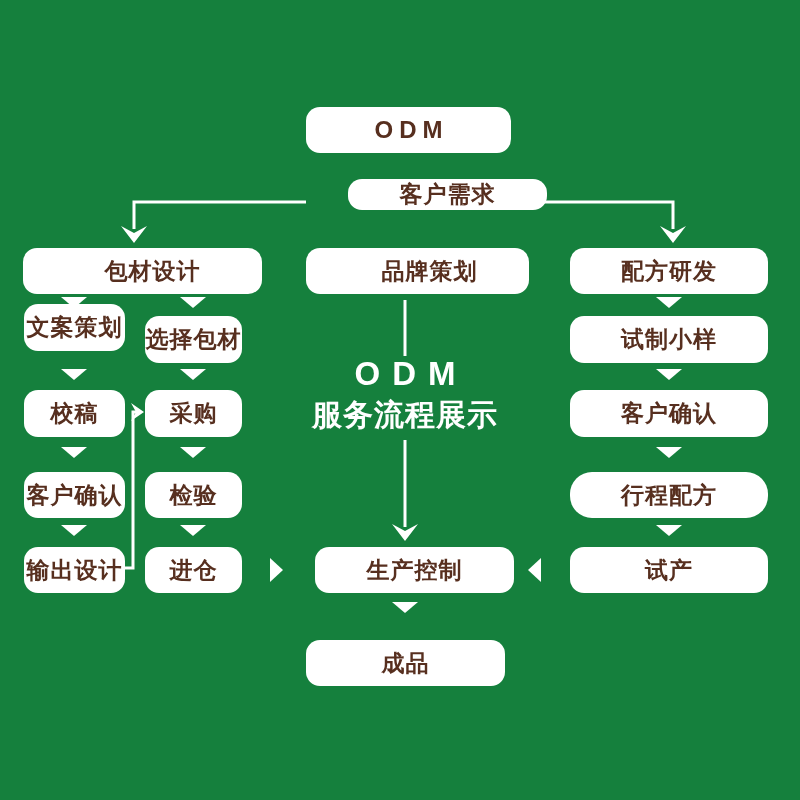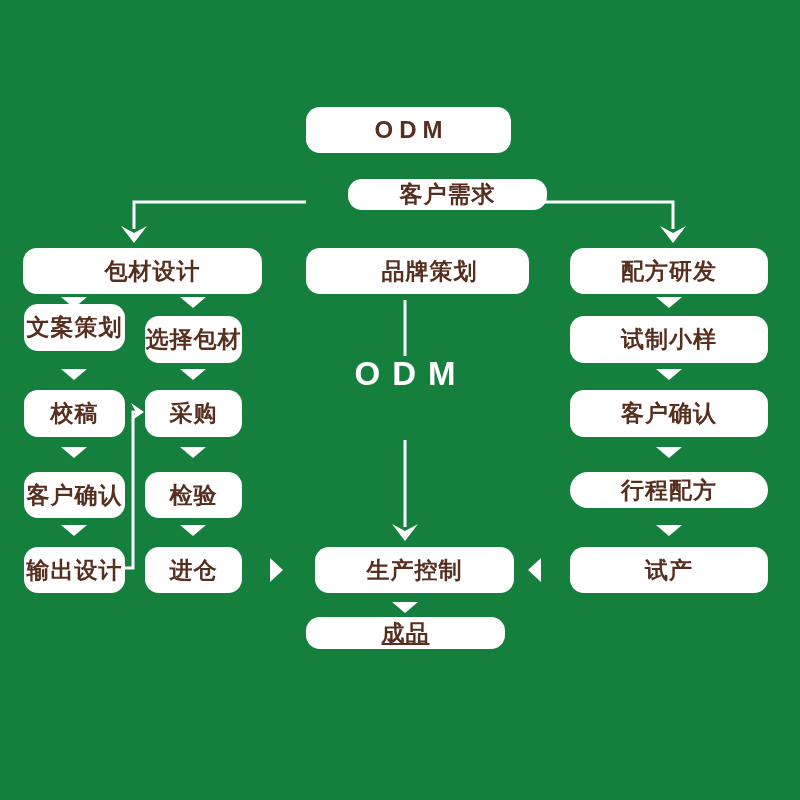--- a/index.html
+++ b/index.html
@@ -149,31 +149,32 @@
       </div>
       <div class="flow-node" style="left: 145px; top: 547px; width: 97px; height: 46px; align-items: center;">
         <span>进仓</span>
       </div>
       <div class="flow-node" style="left: 570px; top: 316px; width: 198px; height: 47px; align-items: center;">
         <span>试制小样</span>
       </div>
       <div class="flow-node" style="left: 570px; top: 390px; width: 198px; height: 47px;">
         <span>客户确认</span>
       </div>
-      <div class="flow-node" style="left: 570px; top: 472px; width: 198px; height: 36px; border-radius: 22px;">
+      <div class="flow-node" style="left: 570px; top: 472px; width: 198px; height: 46px; border-radius: 22px;">
         <span>行程配方</span>
       </div>
       <div class="flow-node" style="left: 570px; top: 547px; width: 198px; height: 46px;">
         <span>试产</span>
       </div>
       <div class="flow-node" style="left: 315px; top: 547px; width: 199px; height: 46px;">
         <span>生产控制</span>
       </div>
-      <div class="flow-node" style="left: 306px; top: 617px; width: 199px; height: 32px; text-decoration: underline;">
+      <div class="flow-node" style="left: 306px; top: 640px; width: 199px; height: 46px;">
         <span>成品</span>
       </div>
     </div>
 
   <div id="center-title">
     <span class="title-line-1">ODM</span>
+    <span class="title-line-2">服务流程展示</span>
   </div>
 
 </div>
 
 </body></html>

